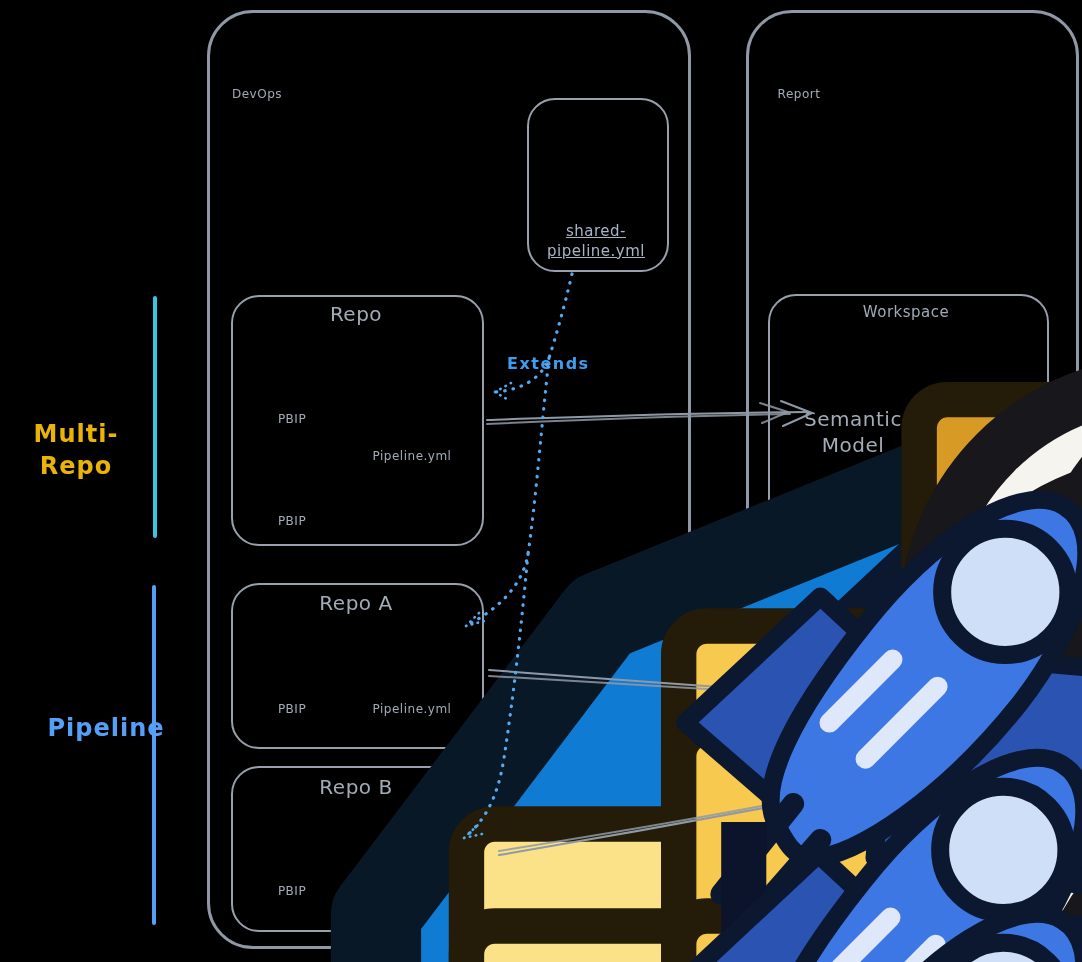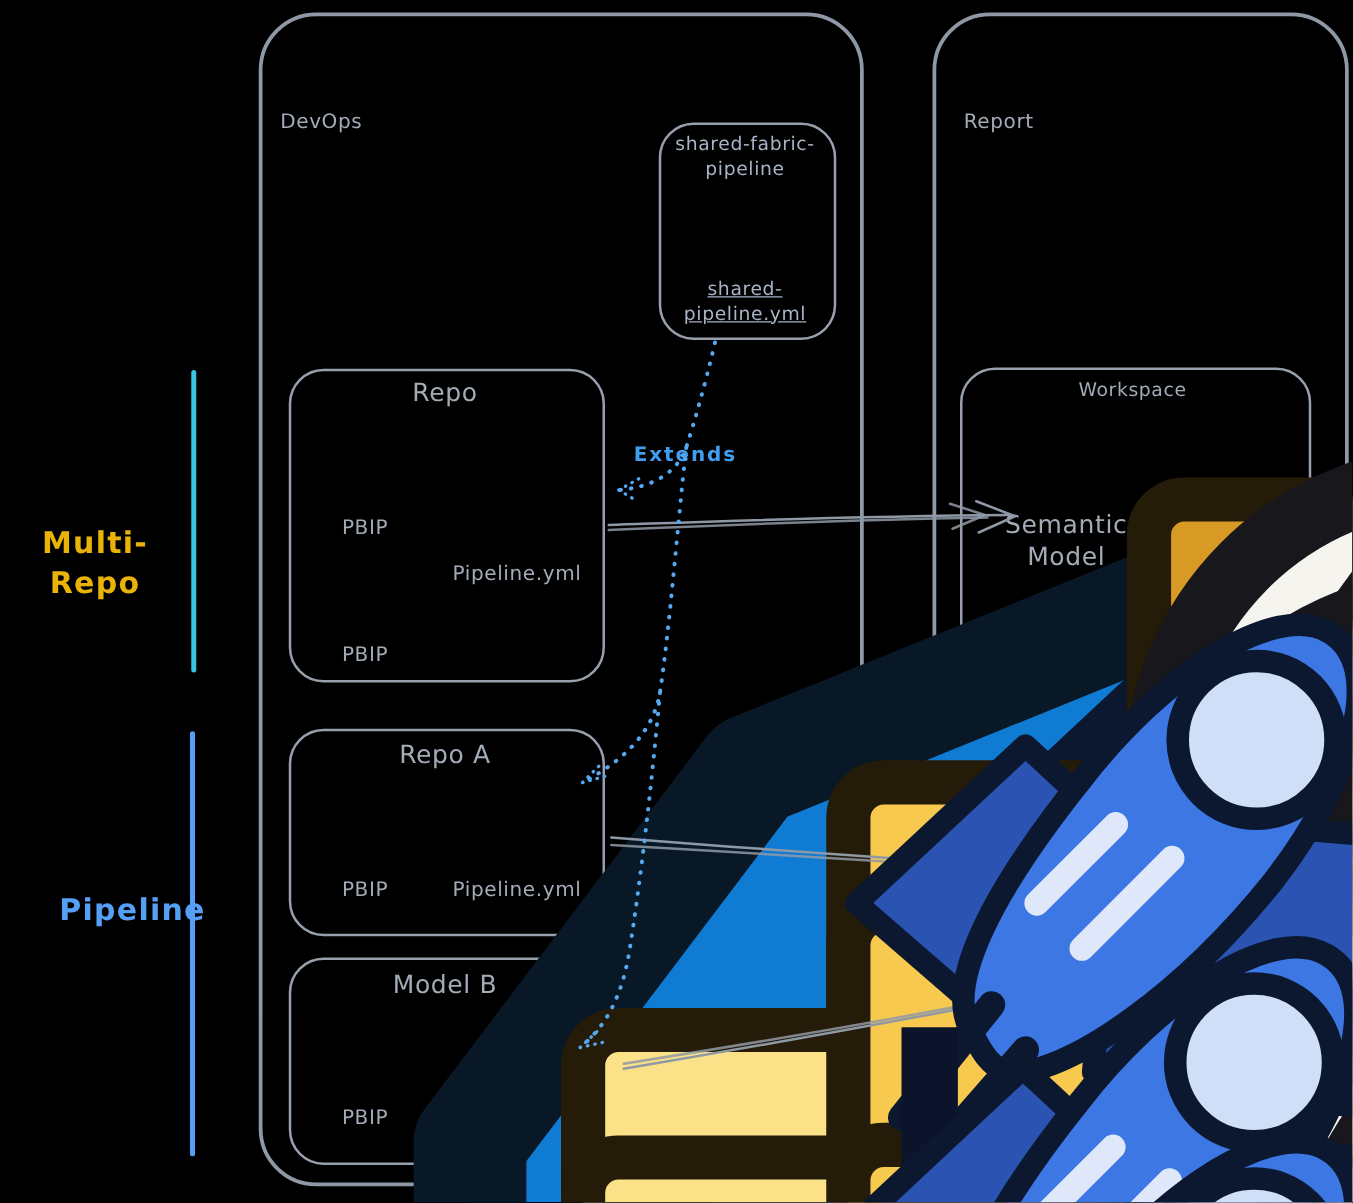--- a/index.html
+++ b/index.html
@@ -1,56 +1,55 @@
 <!DOCTYPE html>
 <html><head>
 <meta charset="utf-8">
 <style>
   html,body{margin:0;padding:0;background:#000;}
   .canvas{position:relative;width:1082px;height:962px;background:#000;
           font-family:"DejaVu Sans",sans-serif;overflow:hidden;}
   .container{position:absolute;border:3px solid #8f99a6;border-radius:46px;background:transparent;}
   .innerbox{position:absolute;border:2.5px solid #97a0ac;border-radius:28px;background:transparent;}
   .lbl{position:absolute;color:#a3abb7;letter-spacing:.5px;text-align:center;line-height:1.3;}
-  .lbl.small{font-size:16px;}
+  .lbl.small{font-size:12px;}
   .lbl.title{font-size:20px;}
   .lbl.shared{color:#a8b3c6;font-size:15px;}
   .sec-line{position:absolute;width:4px;border-radius:2px;}
   .sec-label{position:absolute;text-align:center;font-size:24px;font-weight:bold;letter-spacing:1px;line-height:1.35;}
   .extends{position:absolute;font-size:16px;font-weight:bold;letter-spacing:1.5px;color:#3f9ef0;}
   svg.overlay{position:absolute;left:0;top:0;pointer-events:none;}
 </style>
 </head>
 <body>
 
 <div class="canvas">
 
   <div class="container" style="left:207px;top:10px;width:478px;height:933px;"></div>
   <div class="container" style="left:746px;top:10px;width:327px;height:931px;"></div>
 
   <div class="lbl small" style="left:222px;top:87px;width:70px;">DevOps</div>
   <div class="lbl small" style="left:768px;top:87px;width:62px;">Report</div>
 
   <div class="innerbox" style="left:527px;top:98px;width:138px;height:170px;"></div>
-  <div class="lbl shared" style="left:530px;top:106px;width:132px;">shared-fabric-pipeline</div>
   <div class="lbl shared" style="left:534px;top:222px;width:124px;text-decoration:underline;">shared-pipeline.yml</div>
 
   <div class="innerbox" style="left:231px;top:295px;width:249px;height:247px;"></div>
   <div class="lbl title" style="left:291px;top:301px;width:130px;">Repo</div>
   <div class="lbl small" style="left:263px;top:412px;width:58px;">PBIP</div>
   <div class="lbl small" style="left:263px;top:514px;width:58px;">PBIP</div>
   <div class="lbl small" style="left:362px;top:449px;width:100px;">Pipeline.yml</div>
 
   <div class="innerbox" style="left:231px;top:583px;width:249px;height:162px;"></div>
   <div class="lbl title" style="left:291px;top:590px;width:130px;text-align:center;">Repo A</div>
   <div class="lbl small" style="left:263px;top:702px;width:58px;">PBIP</div>
   <div class="lbl small" style="left:362px;top:702px;width:100px;">Pipeline.yml</div>
 
   <div class="innerbox" style="left:231px;top:766px;width:249px;height:162px;"></div>
-  <div class="lbl title" style="left:291px;top:774px;width:130px;">Model B</div>
+  <div class="lbl title" style="left:291px;top:774px;width:130px;">Repo B</div>
   <div class="lbl small" style="left:263px;top:884px;width:58px;">PBIP</div>
   <div class="lbl small" style="left:362px;top:884px;width:100px;">Pipeline.yml</div>
 
   <div class="innerbox" style="left:768px;top:294px;width:277px;height:246px;"></div>
   <div class="lbl" style="left:838px;top:303px;width:136px;font-size:15px;">Workspace</div>
   <div class="lbl title" style="left:773px;top:406px;width:160px;">Semantic Model</div>
   <div class="lbl title" style="left:899px;top:406px;width:160px;">Report</div>
   <div class="lbl title" style="left:773px;top:503px;width:160px;">Semantic Model</div>
   <div class="lbl title" style="left:899px;top:503px;width:160px;">Report</div>
 

